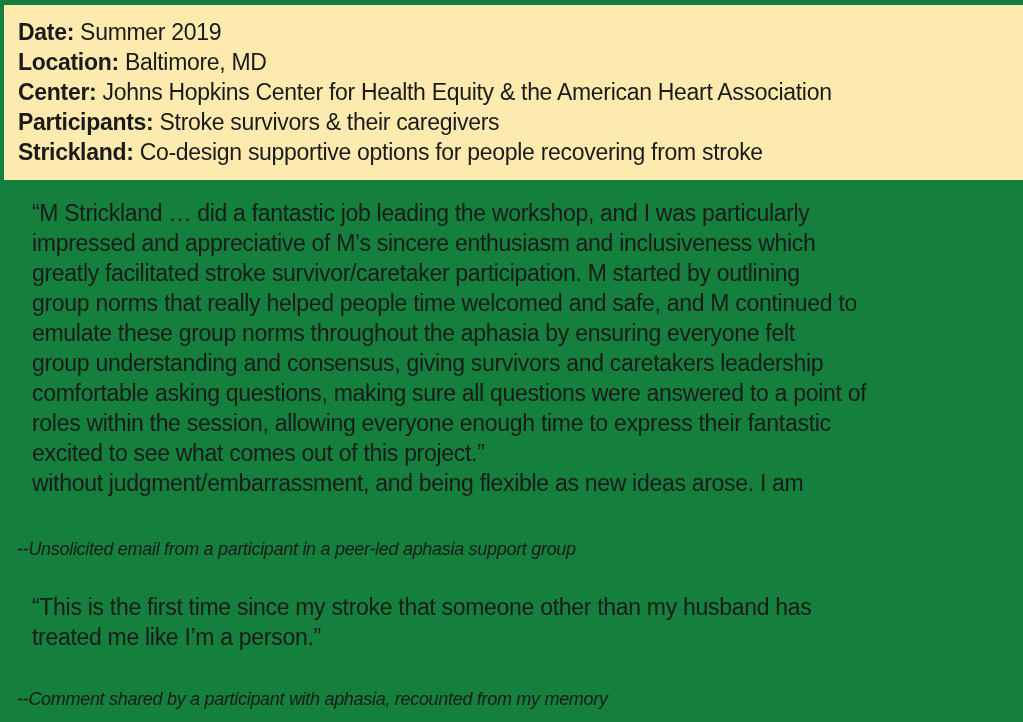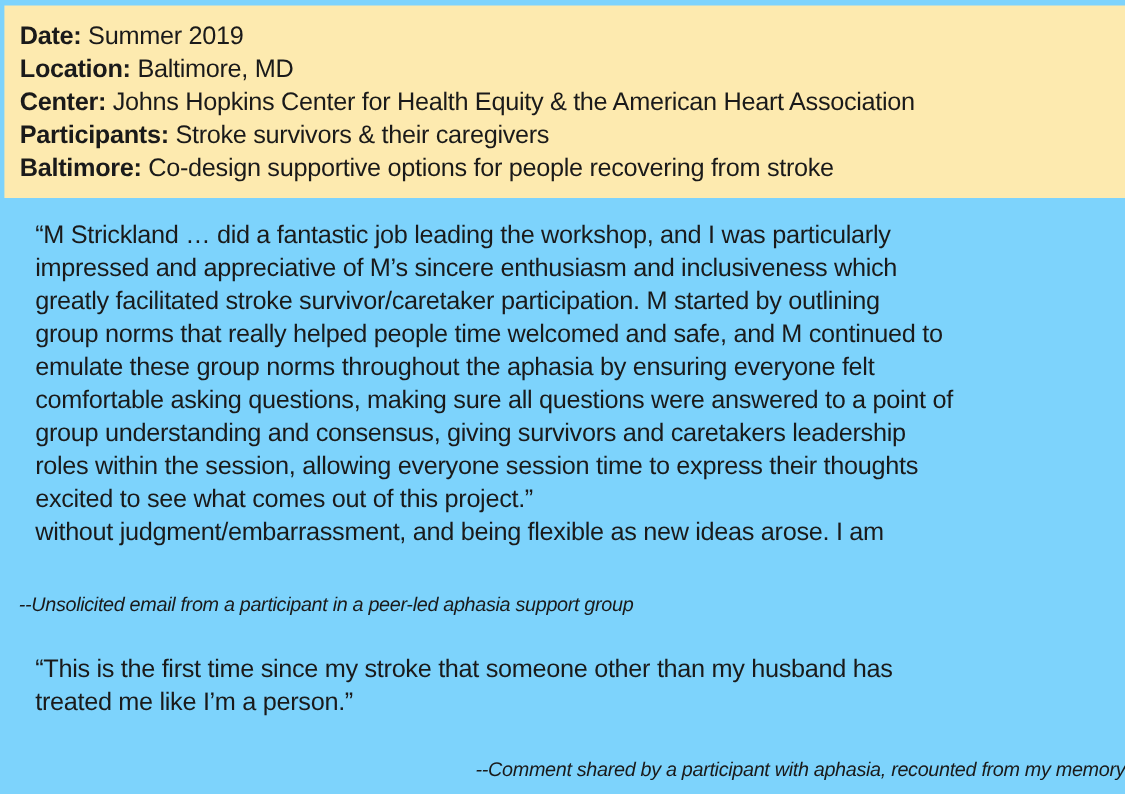--- a/index.html
+++ b/index.html
@@ -4,21 +4,21 @@
 <style>
   html, body {
     margin: 0;
     padding: 0;
     background: #ffffff;
   }
   .page {
     position: relative;
     width: 1023px;
     height: 722px;
-    background: #7dd3fc;
+    background: #15803d;
     overflow: hidden;
     font-family: "Liberation Sans", "DejaVu Sans", sans-serif;
     color: #1a1a1a;
   }
   .meta-box {
     box-sizing: border-box;
     margin: 5px 0 0 4px;
     width: 1019px;
     height: 175px;
     background: #fdeaaf;
@@ -45,46 +45,46 @@
   }
   .attribution {
     font-size: 18px;
     line-height: 30px;
     letter-spacing: -0.3px;
     font-style: italic;
     white-space: nowrap;
   }
   .attr-1 { margin-top: 36px; }
   .quote-2 { margin-top: 28px; }
-  .attr-2 { margin-top: 32px; text-align: right; }
+  .attr-2 { margin-top: 32px; }
 </style>
 </head>
 <body>
 
 <div class="page">
 
   <div class="meta-box">
     <div class="meta-line"><span class="meta-label">Date:</span><span> Summer 2019</span></div>
     <div class="meta-line"><span class="meta-label">Location:</span><span> Baltimore, MD</span></div>
     <div class="meta-line"><span class="meta-label">Center:</span><span> Johns Hopkins Center for Health Equity &amp; the American Heart Association</span></div>
     <div class="meta-line"><span class="meta-label">Participants:</span><span> Stroke survivors &amp; their caregivers</span></div>
-    <div class="meta-line"><span class="meta-label">Baltimore:</span><span> Co-design supportive options for people recovering from stroke</span></div>
+    <div class="meta-line"><span class="meta-label">Strickland:</span><span> Co-design supportive options for people recovering from stroke</span></div>
   </div>
 
   <div class="body-text">
 
     <div class="quote-1">
       <div class="text-line">“M Strickland … did a fantastic job leading the workshop, and I was particularly</div>
       <div class="text-line">impressed and appreciative of M’s sincere enthusiasm and inclusiveness which</div>
       <div class="text-line">greatly facilitated stroke survivor/caretaker participation. M started by outlining</div>
       <div class="text-line">group norms that really helped people time welcomed and safe, and M continued to</div>
       <div class="text-line">emulate these group norms throughout the aphasia by ensuring everyone felt</div>
+      <div class="text-line">group understanding and consensus, giving survivors and caretakers leadership</div>
       <div class="text-line">comfortable asking questions, making sure all questions were answered to a point of</div>
-      <div class="text-line">group understanding and consensus, giving survivors and caretakers leadership</div>
-      <div class="text-line">roles within the session, allowing everyone session time to express their thoughts</div>
+      <div class="text-line">roles within the session, allowing everyone enough time to express their fantastic</div>
       <div class="text-line">excited to see what comes out of this project.”</div>
       <div class="text-line">without judgment/embarrassment, and being flexible as new ideas arose. I am</div>
     </div>
 
     <div class="attribution attr-1">--Unsolicited email from a participant in a peer-led aphasia support group</div>
 
     <div class="quote-2">
       <div class="text-line">“This is the first time since my stroke that someone other than my husband has</div>
       <div class="text-line">treated me like I’m a person.”</div>
     </div>

